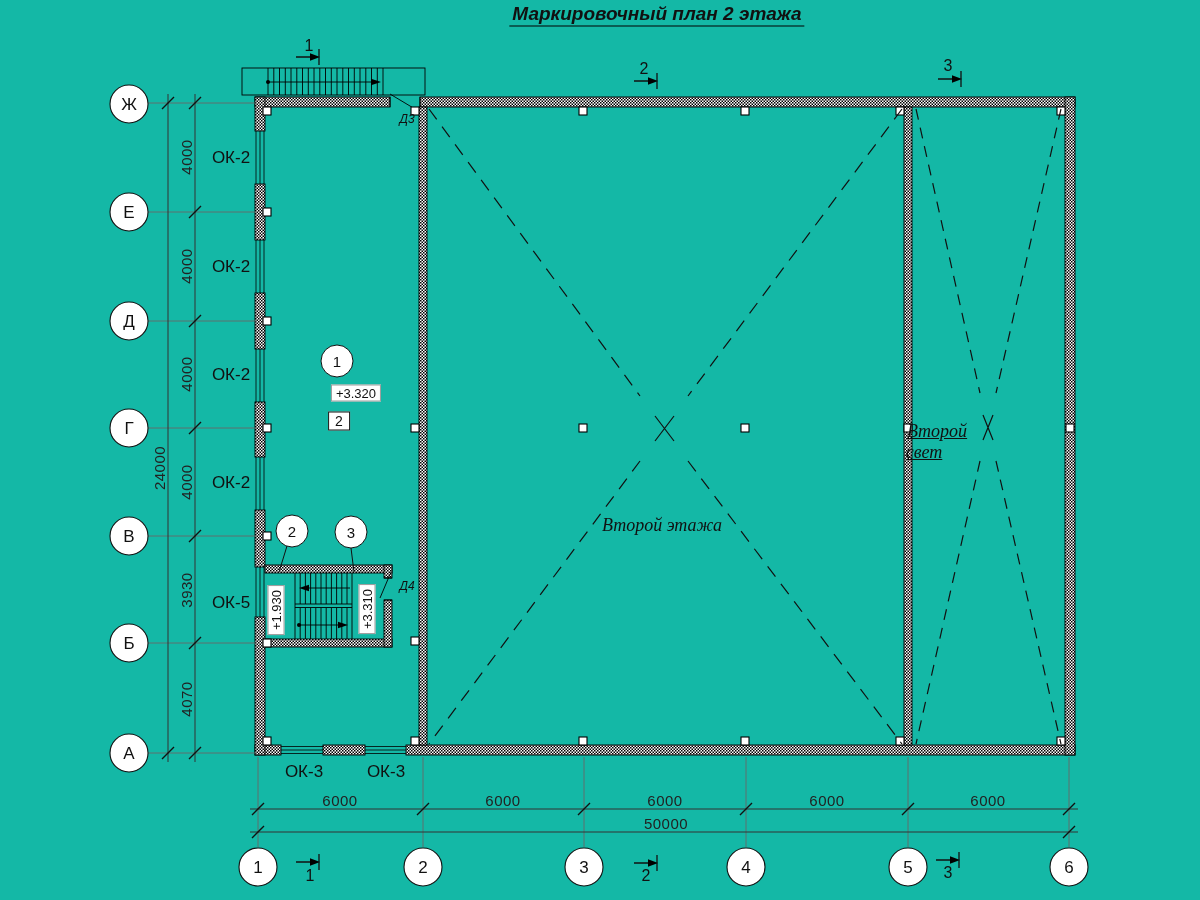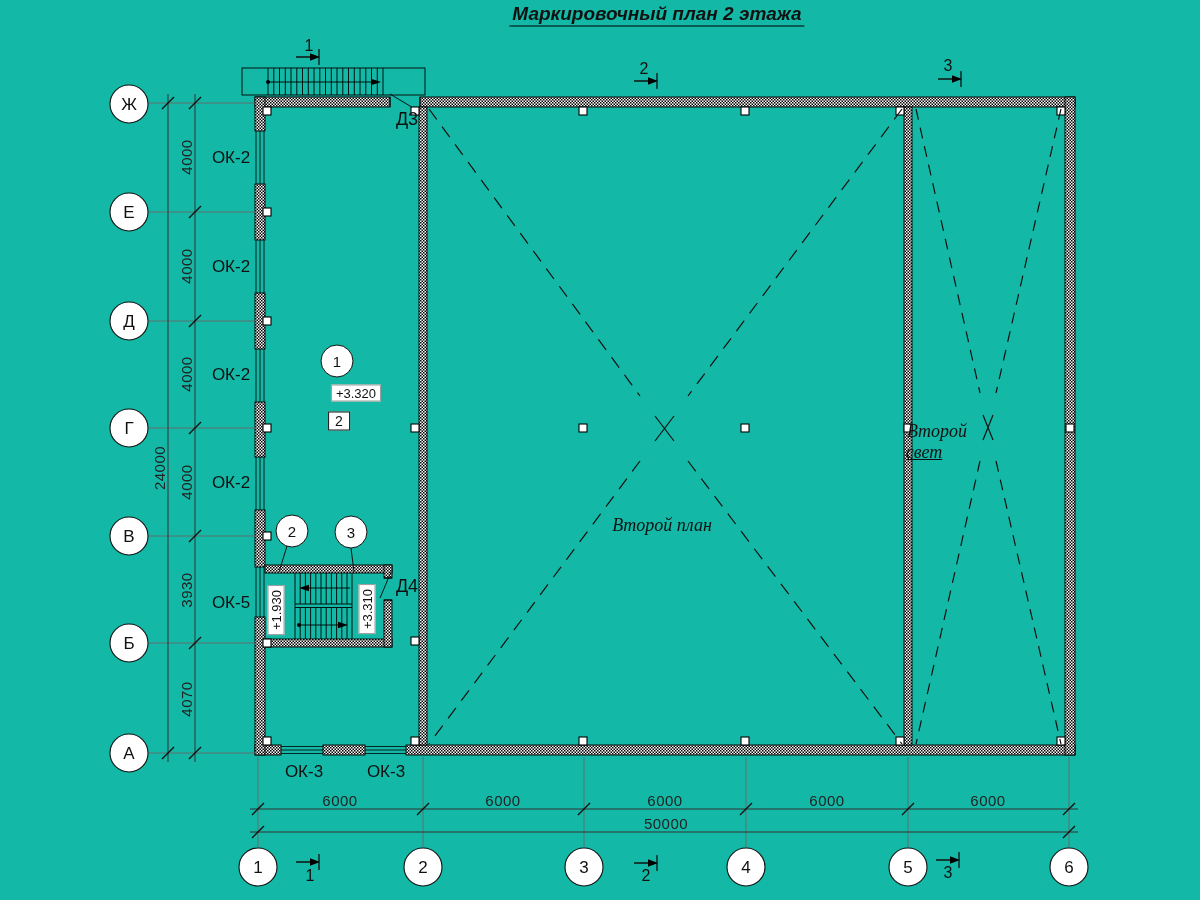--- a/index.html
+++ b/index.html
@@ -5,21 +5,21 @@
   html,body{margin:0;padding:0;background:#fff;}
   #sheet{position:relative;width:1200px;height:900px;background:#14b8a6;overflow:hidden;
          font-family:"Liberation Sans",sans-serif;color:#111;}
   #plan-svg{position:absolute;left:0;top:0;}
   .lbl{position:absolute;transform:translate(-50%,-50%);white-space:nowrap;
        font-family:"Liberation Sans",sans-serif;color:#111;line-height:1;}
   .rot{transform:translate(-50%,-50%) rotate(-90deg);}
   .dim{font-size:15px;letter-spacing:.5px;color:#222;}
   .axis-letter{font-size:17px;}
   .win{font-size:17px;}
-  .door{font-size:18px;}
+  .door{font-size:12px;font-style:italic;}
   .node{font-size:15px;}
   .sec{font-size:16px;}
   .elev{font-size:13px;background:#fff;border:1px solid #9a9a9a;padding:1px 4px;}
   .zone{font-size:14px;background:#fff;border:1.5px solid #111;padding:1px 6px 2px;}
   .serif-it{font-family:"Liberation Serif",serif;font-style:italic;font-size:18px;}
   .title{font-size:19px;font-style:italic;font-weight:bold;
          border-bottom:1.6px solid #000;padding:0 3px 3px;}
 </style>
 </head>
 <body>
@@ -241,17 +241,17 @@
 <div class="lbl elev" style="left:356px;top:393px;">+3.320</div>
 <div class="lbl elev rot" style="left:276px;top:610px;">+1.930</div>
 <div class="lbl elev rot" style="left:367px;top:609px;">+3.310</div>
 
 <div class="lbl node" style="left:337px;top:361px;">1</div>
 <div class="lbl node" style="left:292px;top:531px;">2</div>
 <div class="lbl node" style="left:351px;top:532px;">3</div>
 
 <div class="lbl zone" style="left:339px;top:421px;">2</div>
 
-<div class="lbl serif-it" style="left:662px;top:525px;">Второй план</div>
-<div class="lbl serif-it" style="left:937px;top:431px;">Второй</div>
+<div class="lbl serif-it" style="left:662px;top:525px;">Второй этажа</div>
+<div class="lbl serif-it" style="left:937px;top:431px;text-decoration:underline;">Второй</div>
 <div class="lbl serif-it" style="left:924px;top:452px;text-decoration:underline;">свет</div>
 
 </div>
 
 </body></html>

